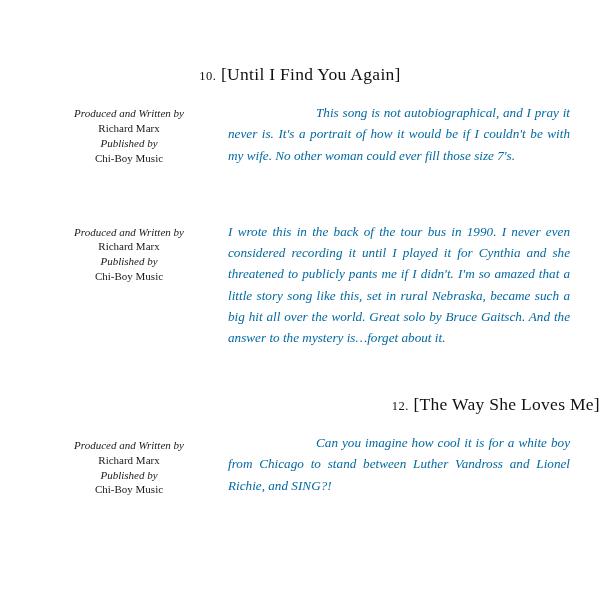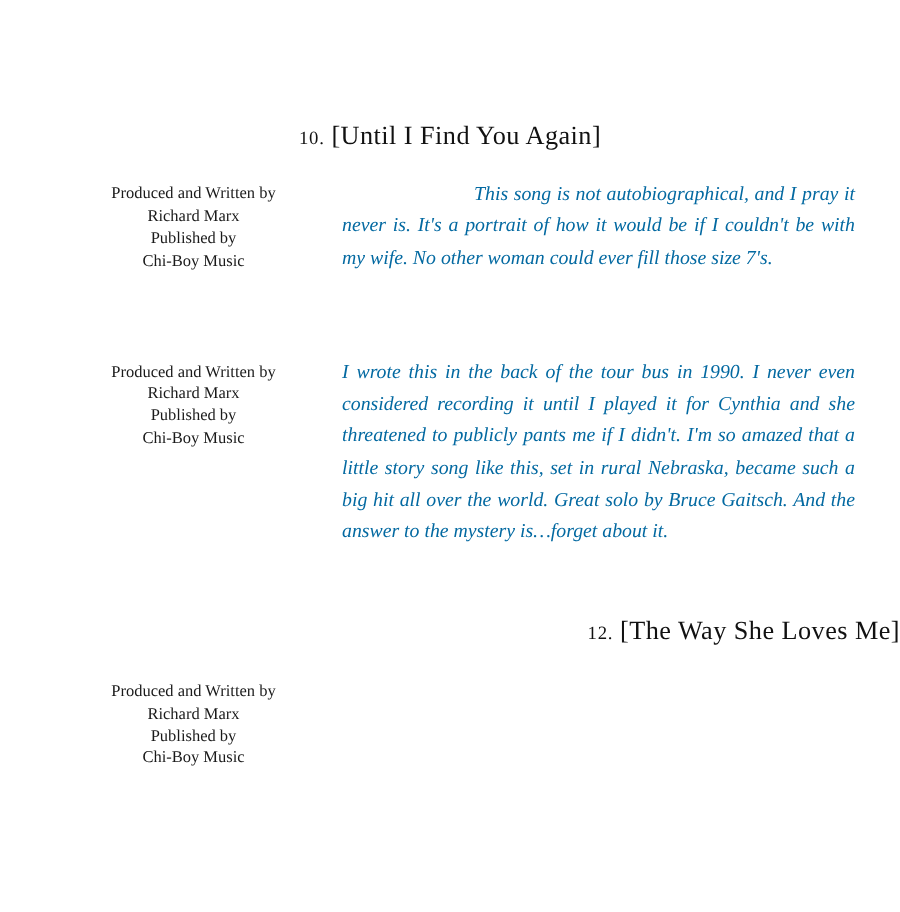--- a/index.html
+++ b/index.html
@@ -49,37 +49,38 @@
   .credits {
     position: absolute;
     left: 54px;
     width: 150px;
     text-align: center;
     font-size: 11px;
     line-height: 1.35;
     color: #1a1a1a;
   }
   .credits .ital {
+    font-style: italic;
   }
   .credits .rom {
     font-style: normal;
     font-family: Liberation Serif, serif;
   }
   .note {
     margin-left: 228px;
     margin-right: 30px;
     font-style: italic;
     font-size: 13.2px;
     line-height: 1.62;
     text-align: justify;
     text-justify: inter-word;
     color: #0369a1;
   }
   
-  #track-10 { padding-top: 80px; }
+  #track-10 { padding-top: 64px; }
   #track-10 .track-heading { margin-bottom: 17px; }
   #track-10 .credits { top: 4px; }
   #track-11 { padding-top: 28px; }
   #track-11 .track-heading { margin-bottom: 17px; }
   #track-11 .credits { top: 4px; }
   #track-12 { padding-top: 32px; }
   #track-12 .track-heading { margin-bottom: 17px; text-align: right; }
   #track-12 .credits { top: 6px; }
   .first-line-pad {
     display: inline-block;
@@ -127,16 +128,17 @@
       <span class="num">12.</span>
       <span class="title">[The Way She Loves Me]</span>
     </div>
     <div class="track-body">
       <div class="credits">
         <div class="ital">Produced and Written by</div>
         <div class="rom">Richard Marx</div>
         <div class="ital">Published by</div>
         <div class="rom">Chi-Boy Music</div>
       </div>
+      <p class="note"><span class="first-line-pad wide"></span><span>Can you imagine how cool it is for a white boy from Chicago to stand between Luther Vandross and Lionel Richie, and SING?!</span></p>
     </div>
   </section>
 
 </div>
 
 </body></html>

